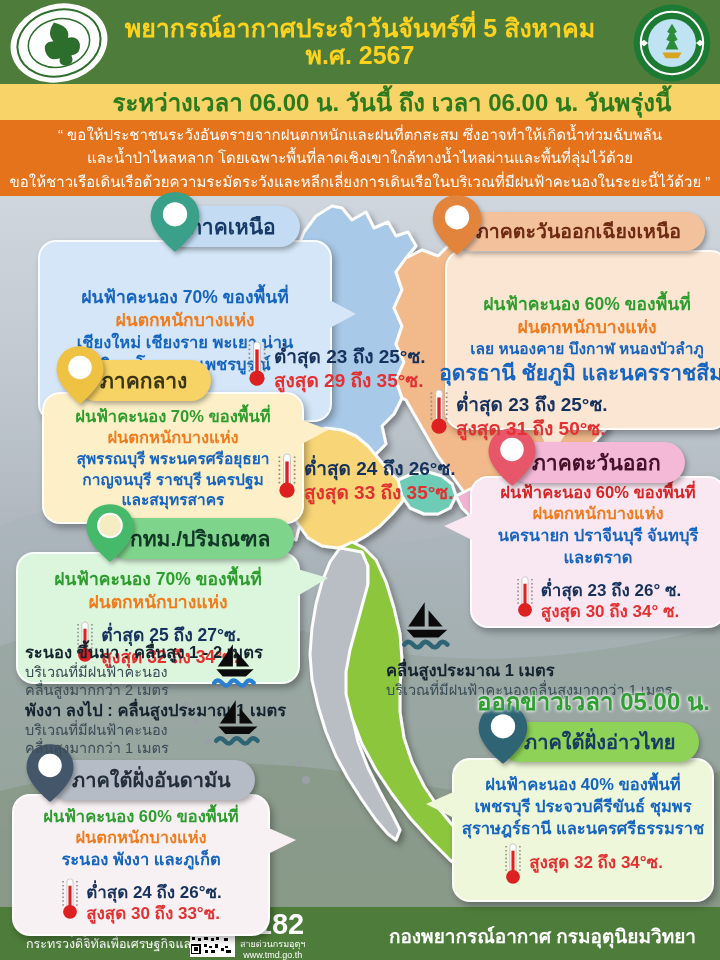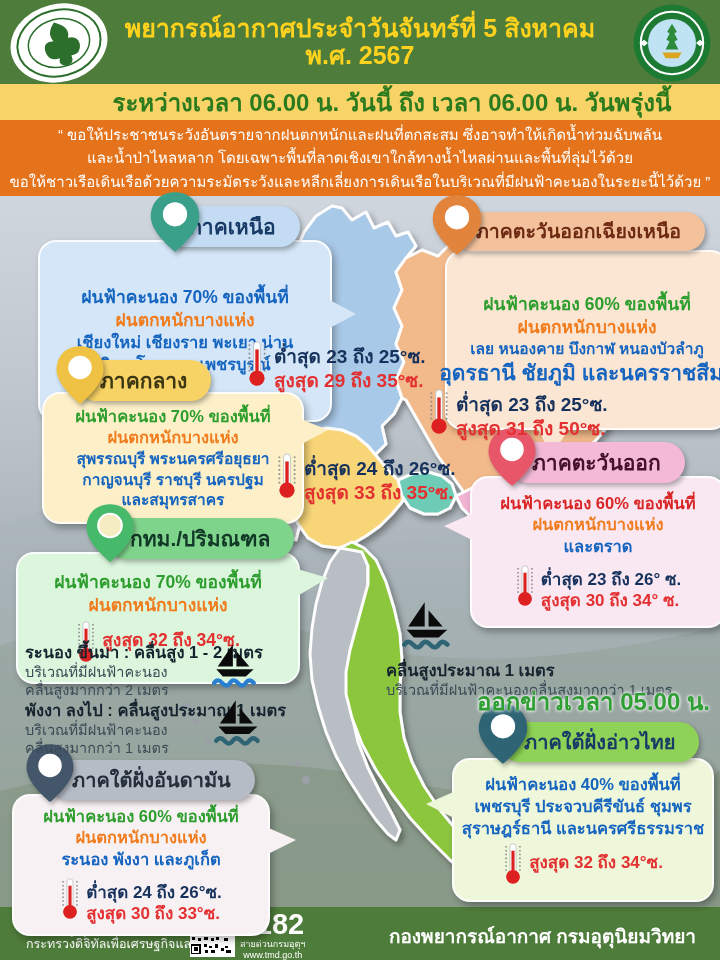--- a/index.html
+++ b/index.html
@@ -235,38 +235,40 @@
       <div class="ln heavy">ฝนตกหนักบางแห่ง</div>
       <div class="temp">
         <svg width="20" height="48" viewBox="0 0 26 56">
             <line x1="4" y1="6" x2="4" y2="38" stroke="#8a8a8a" stroke-width="2" stroke-dasharray="2,3"></line>
             <line x1="22" y1="6" x2="22" y2="38" stroke="#8a8a8a" stroke-width="2" stroke-dasharray="2,3"></line>
             <rect x="9" y="3" width="8" height="40" rx="4" fill="#fff" stroke="#bbb"></rect>
             <rect x="11" y="12" width="4" height="32" fill="#dd2020"></rect>
             <circle cx="13" cy="46" r="9" fill="#dd2020"></circle>
           </svg>
         <div>
+            <div class="tlow" style="font-size:17.5px">ต่ำสุด 25 ถึง 27°ซ.</div>
              <div class="thigh" style="font-size:17.5px">สูงสุด 32 ถึง 34°ซ.</div>
           </div>
       </div>
     </div>
   </div>
 
   <div class="region r-east">
     <div class="pin" style="left:486px;top:426px">
       <svg width="52" height="62" viewBox="0 0 48 58">
           <path d="M24,2 C11,2 2,11 2,24 c0,15 22,32 22,32 s22,-17 22,-32 C46,11 37,2 24,2Z" fill="#e8566a"></path>
           <circle cx="24" cy="22" r="11" fill="#fff"></circle>
         </svg>
     </div>
     <div class="pill" style="left:508px;top:442px">ภาคตะวันออก</div>
     <div class="bubble" style="left:470px;top:476px;width:240px;height:132px">
       <div class="tail" style="left:-28px;top:34px;border-top:14px solid transparent;border-bottom:16px solid transparent;border-right:32px solid #f9e7f2"></div>
       <div class="ln chance" style="font-size:16.5px">ฝนฟ้าคะนอง 60% ของพื้นที่</div>
       <div class="ln heavy" style="font-size:16.5px">ฝนตกหนักบางแห่ง</div>
+      <div class="ln prov">นครนายก ปราจีนบุรี จันทบุรี</div>
       <div class="ln prov">และตราด</div>
       <div class="temp">
         <svg width="20" height="46" viewBox="0 0 26 56">
             <line x1="4" y1="6" x2="4" y2="38" stroke="#8a8a8a" stroke-width="2" stroke-dasharray="2,3"></line>
             <line x1="22" y1="6" x2="22" y2="38" stroke="#8a8a8a" stroke-width="2" stroke-dasharray="2,3"></line>
             <rect x="9" y="3" width="8" height="40" rx="4" fill="#fff" stroke="#bbb"></rect>
             <rect x="11" y="12" width="4" height="32" fill="#dd2020"></rect>
             <circle cx="13" cy="46" r="9" fill="#dd2020"></circle>
           </svg>
         <div>

